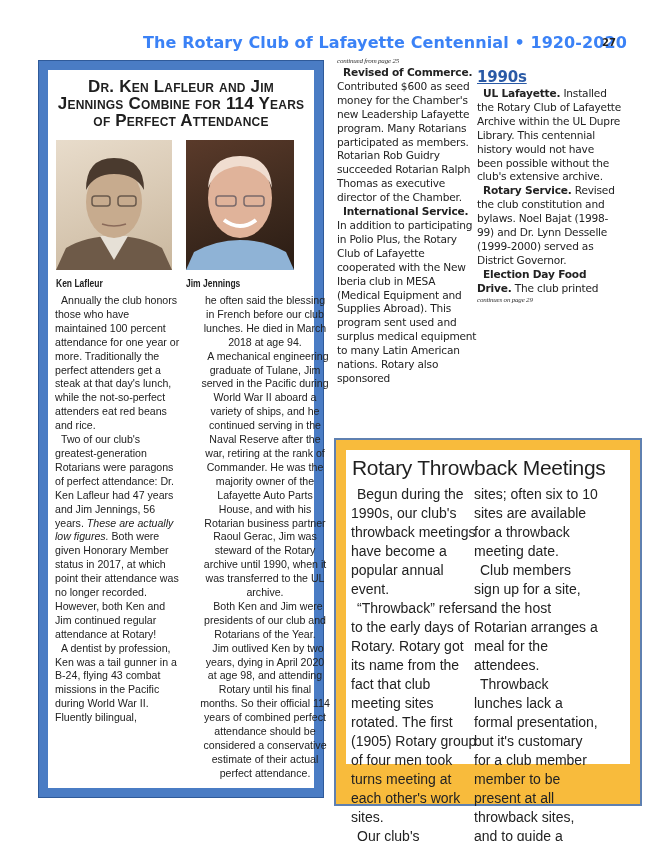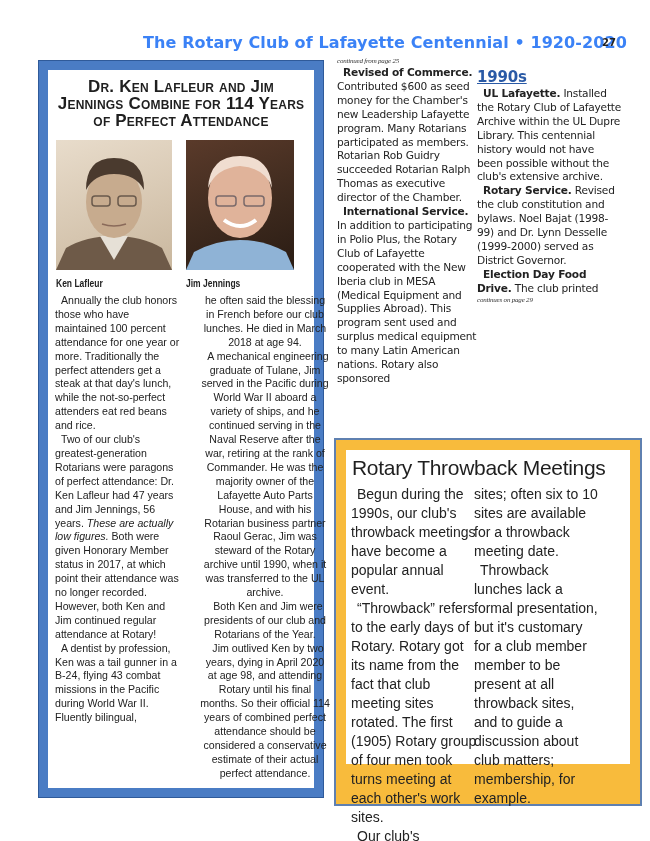--- a/index.html
+++ b/index.html
@@ -106,16 +106,17 @@
 <div class="orange-box">
   <div class="orange-inner">
     <div class="throw-title">Rotary Throwback Meetings</div>
     <div class="throw-col throw-a">
       <p>Begun during the 1990s, our club's throwback meetings have become a popular annual event.</p>
       <p>“Throwback” refers to the early days of Rotary.  Rotary got its name from the fact that club meeting sites rotated. The first (1905) Rotary group of four men took turns meeting at each other's work sites.</p>
       <p>Our club's throwback lunches do the same:  Members volunteer their work places as meeting</p>
     </div>
     <div class="throw-col throw-b">
       <p style="text-indent:0">sites; often six to 10 sites are available for a throwback meeting date.</p>
+      <p>Club members sign up for a site, and the host Rotarian arranges a meal for the attendees.</p>
       <p>Throwback lunches lack a formal presentation, but it's customary for a club member member to be present at all throwback sites, and to guide a discussion about club matters; membership, for example.</p>
     </div>
   </div>
 </div>
 
 </body></html>

